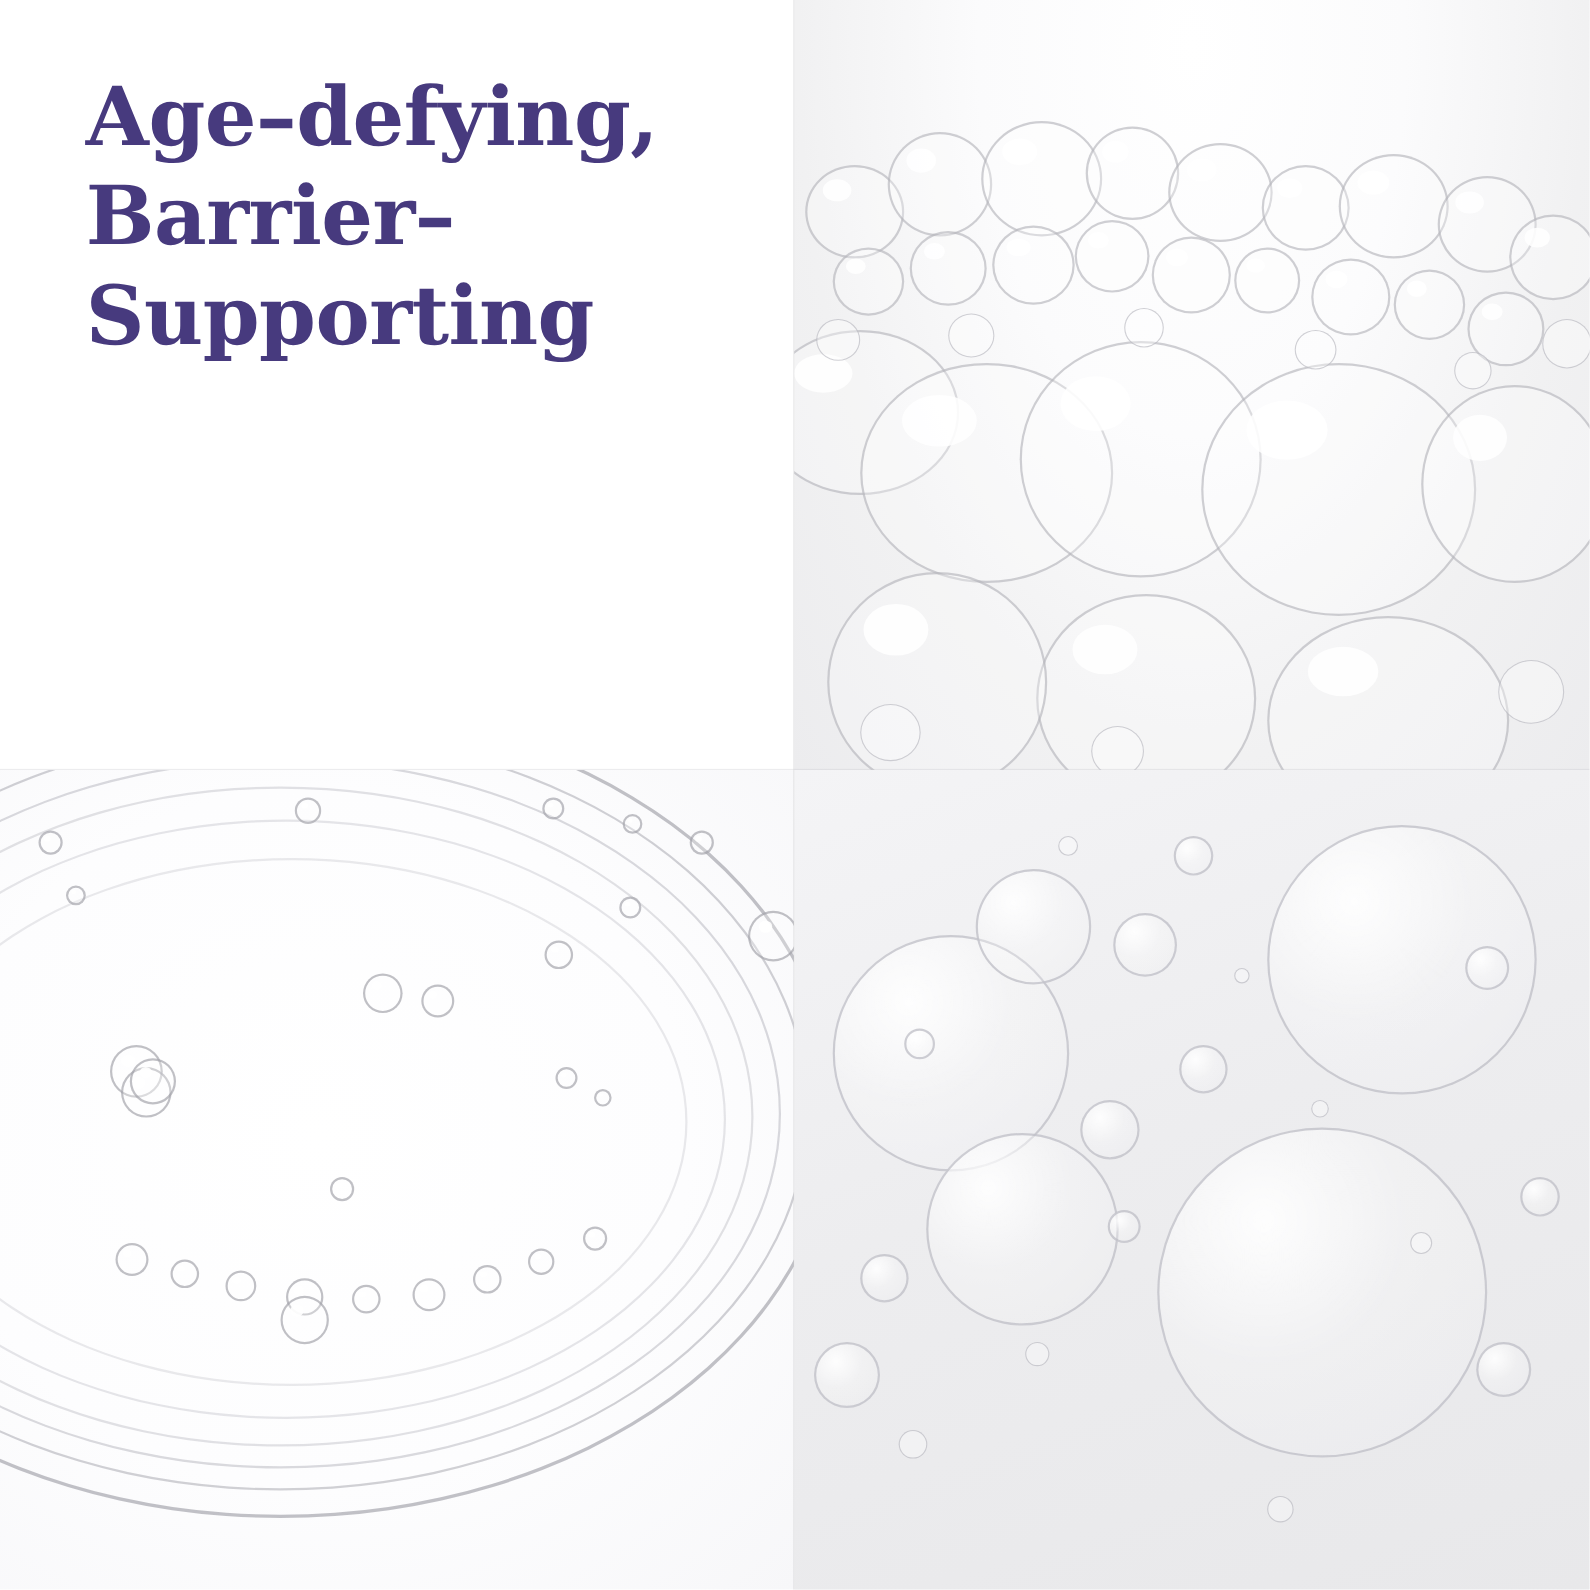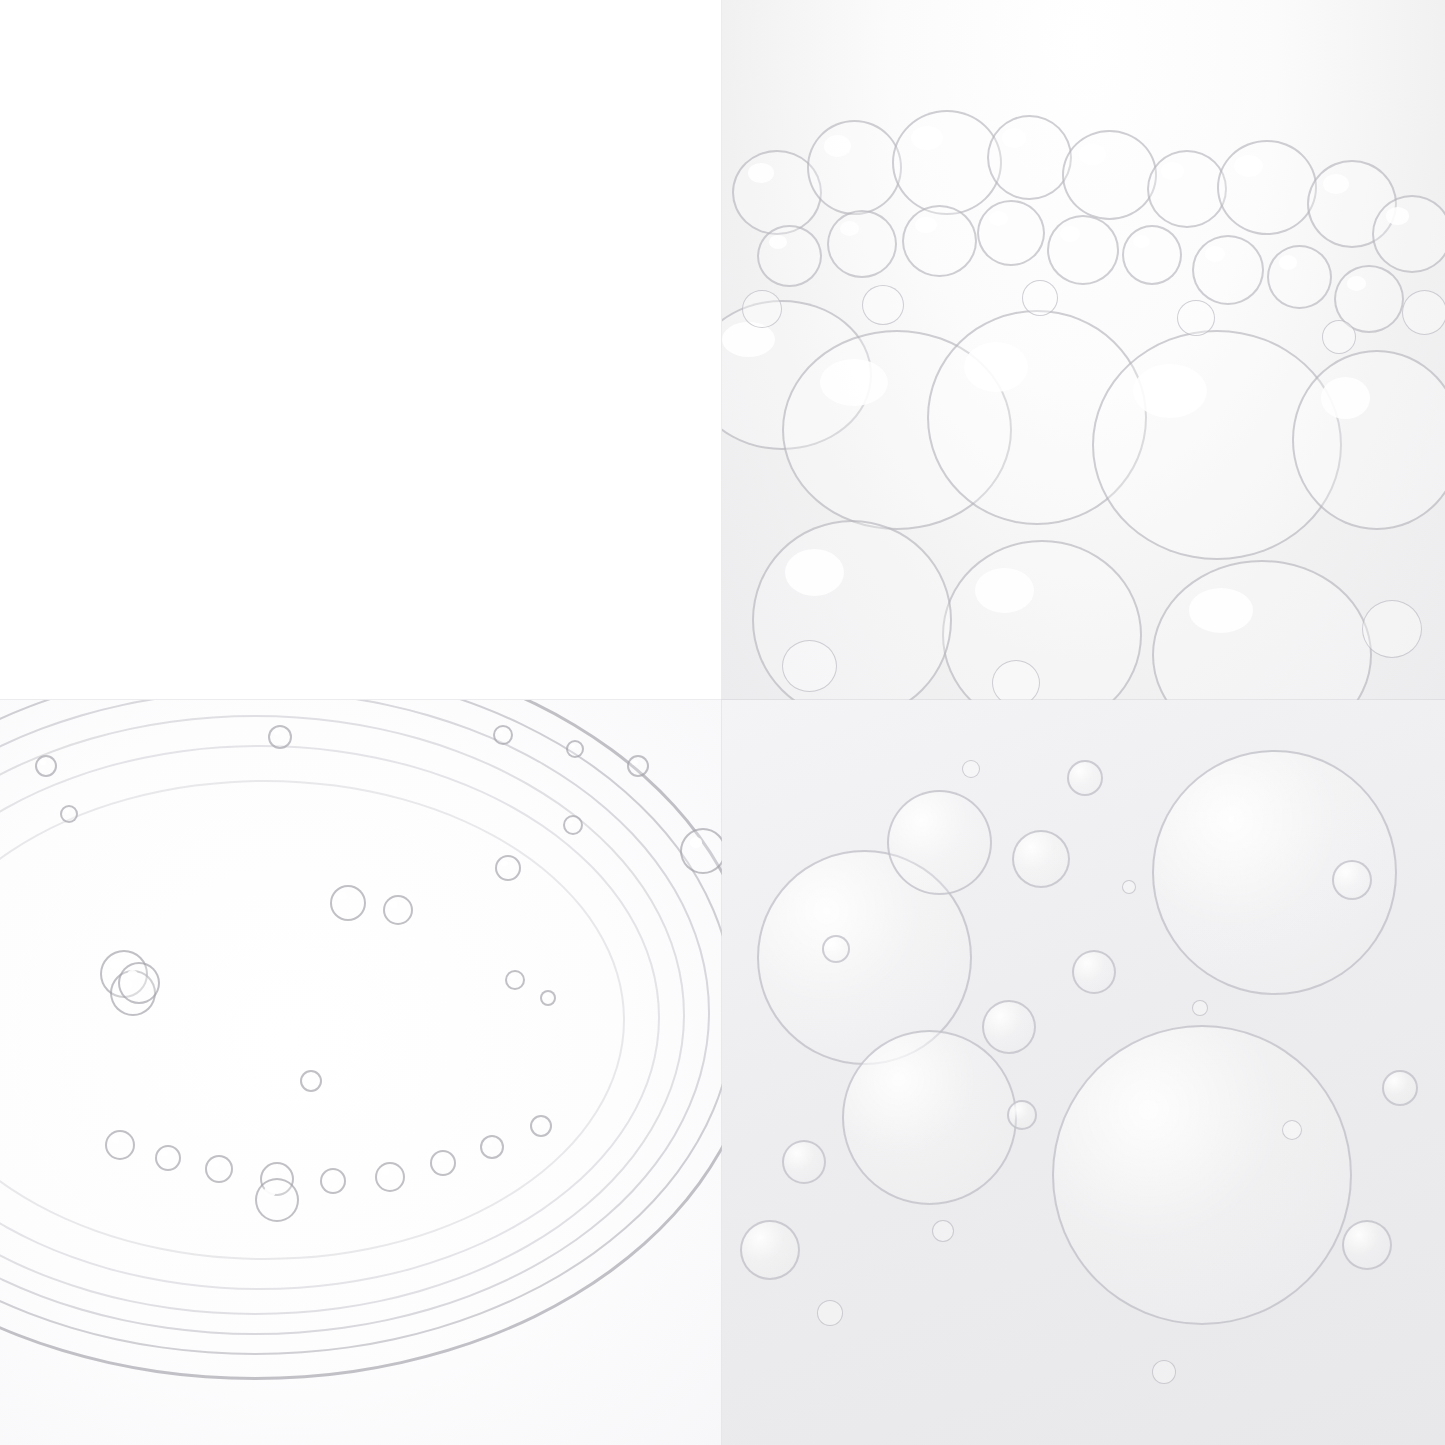--- a/index.html
+++ b/index.html
@@ -101,20 +101,25 @@
 
   
   .hair-v { position:absolute; left:721px; top:0; width:1px; height:1445px; background: rgba(200,200,205,0.35); }
   .hair-h { position:absolute; left:0; top:699px; width:1445px; height:1px; background: rgba(200,200,205,0.35); }
 </style>
 </head>
 <body>
 
 <div class="board">
 
+  <div class="quad q-tl">
+    <div class="headline">Age–defying,
+Barrier–
+Supporting</div>
+  </div>
 
   <div class="quad q-tr">
     <div class="foam-band"></div>
 
     <div class="bubble tr-b" style="left:-30px; top:300px; width:180px; height:150px;"></div>
     <div class="bubble tr-b" style="left:60px; top:330px; width:230px; height:200px;"></div>
     <div class="bubble tr-b" style="left:205px; top:310px; width:220px; height:215px;"></div>
     <div class="bubble tr-b" style="left:370px; top:330px; width:250px; height:230px;"></div>
     <div class="bubble tr-b" style="left:570px; top:350px; width:170px; height:180px;"></div>
     <div class="bubble tr-b" style="left:220px; top:540px; width:200px; height:190px;"></div>

